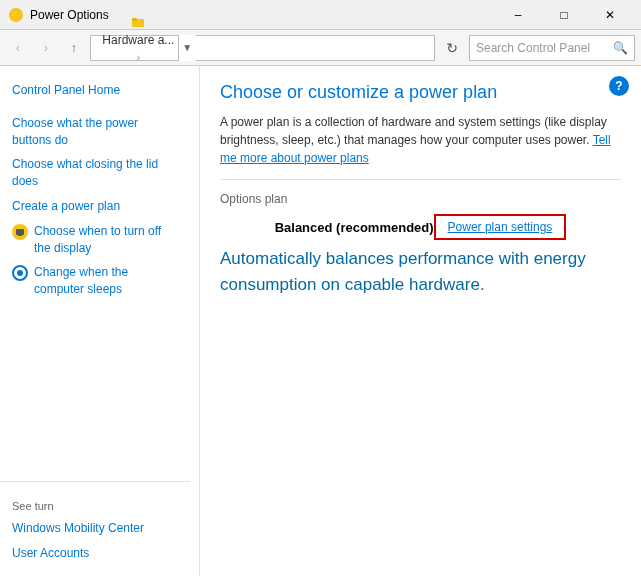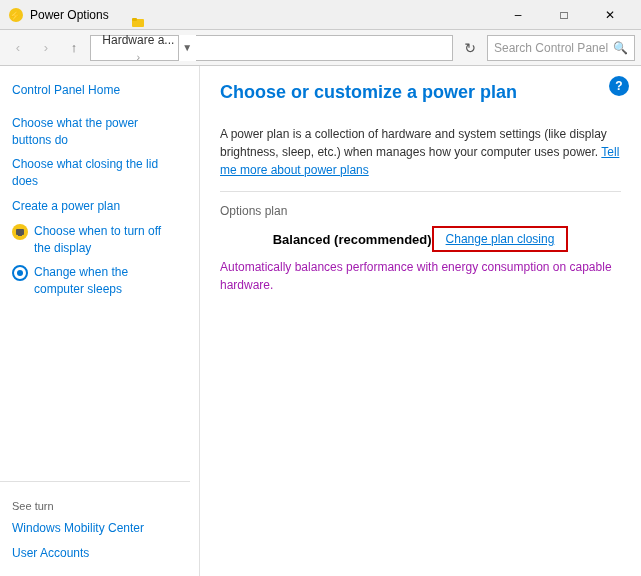--- a/index.html
+++ b/index.html
@@ -49,21 +49,21 @@
       width: 18px; height: 26px; border: none; border-left: 1px solid #bbb;
       background: #fff; cursor: pointer; display: flex; align-items: center; justify-content: center;
       font-size: 10px; color: #666;
     }
     .refresh-btn {
       width: 26px; height: 26px; border: 1px solid transparent; background: transparent;
       cursor: pointer; display: flex; align-items: center; justify-content: center;
       font-size: 14px; color: #555; border-radius: 2px;
     }
     .search-field {
-      width: 148px; height: 26px; border: 1px solid #bbb; background: #fff;
+      width: 166px; height: 26px; border: 1px solid #bbb; background: #fff;
       display: flex; align-items: center; padding: 0 6px; font-size: 12px; color: #999;
       justify-content: space-between;
     }
 
     
     .main-container {
       display: flex;
       height: calc(576px - 30px - 36px);
     }
 
@@ -128,22 +128,22 @@
       border-radius: 50%;
       background: #0078d7;
       color: #fff;
       display: flex; align-items: center; justify-content: center;
       font-size: 12px; font-weight: bold;
       cursor: pointer;
     }
     .content-title {
       font-size: 18px;
       color: #0078d7;
-      font-weight: bold;
-      margin-bottom: 22px;
+      font-weight: normal;
+      margin-bottom: 10px;
     }
     .content-desc {
       font-size: 12px;
       color: #333;
       line-height: 1.5;
       margin-bottom: 6px;
     }
     .content-link { color: #0078d7; text-decoration: underline; cursor: pointer; }
     .divider {
       border: none;
@@ -168,22 +168,22 @@
       border: 2px solid #cc0000;
       background: #fff;
       color: #0078d7;
       font-size: 12px;
       padding: 4px 12px;
       cursor: pointer;
       text-decoration: underline;
       outline: none;
     }
     .plan-desc {
-      font-size: 12px;
-      color: #a21caf;
+      font-size: 17px;
+      color: #0369a1;
       line-height: 1.5;
     }
   </style>
 </head>
 <body>
 
 <div class="title-bar">
   <div class="title-bar-icon">
     <svg width="16" height="16" viewBox="0 0 16 16">
       <circle cx="8" cy="8" r="7" fill="#f5c518"></circle>
@@ -255,29 +255,29 @@
       <a class="sidebar-link">User Accounts</a>
     </div>
   </div>
 
   <div class="content">
     <div class="help-icon">?</div>
 
     <h1 class="content-title">Choose or customize a power plan</h1>
 
     <p class="content-desc">
-      <span>A power plan is a collection of hardware and system settings (like display brightness, sleep, etc.) when manages how your computer uses power.</span>
+      <span>A power plan is a collection of hardware and system settings (like display brightness, sleep, etc.) that manages how your computer uses power.</span>
       <a class="content-link">Tell me more about power plans</a>
     </p>
 
     <hr class="divider">
 
     <div class="plan-label">Options plan</div>
 
     <div class="plan-row">
       <span class="plan-name">Balanced (recommended)</span>
-      <button class="change-plan-btn">Change plan closing</button>
+      <button class="change-plan-btn">Power plan settings</button>
     </div>
 
     <p class="plan-desc">Automatically balances performance with energy consumption on capable hardware.</p>
   </div>
 
 </div>
 
 </body></html>

